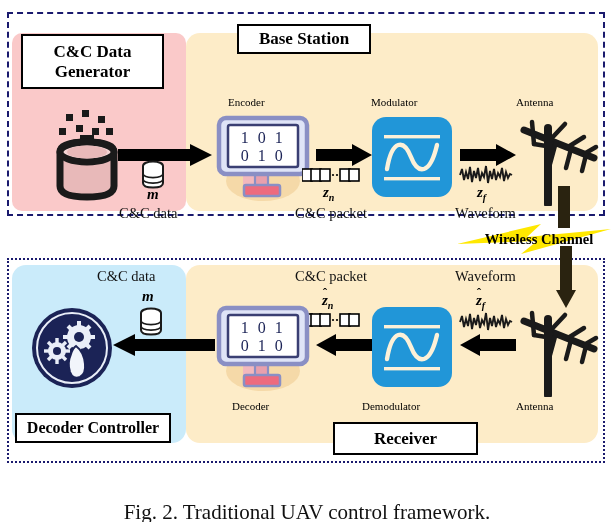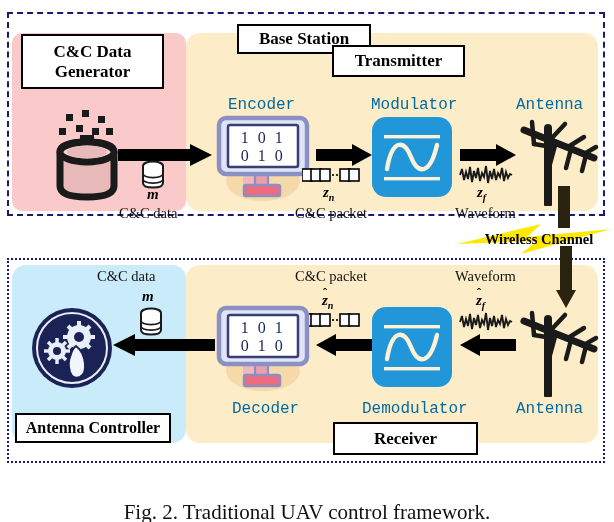--- a/index.html
+++ b/index.html
@@ -66,24 +66,23 @@
   }
   #base-station-title { left: 237px; top: 0px;  width: 134px; height: 30px; font-size: 17px; margin-top: 24px; }
   #transmitter-title  { left: 332px; top: 45px; width: 133px; height: 32px; font-size: 17px; }
   #generator-title    { left: 21px;  top: 34px; width: 143px; height: 55px; font-size: 17px; }
   #flight-title       { left: 15px;  top: 413px;width: 156px; height: 30px; font-size: 16px; }
   #receiver-title     { left: 333px; top: 422px;width: 145px; height: 33px; font-size: 17px; }
   #uav-title          { left: 248px; top: 457px;width: 128px; height: 32px; font-size: 17px; }
 
   
   .complabel {
-    font-size: 16px;
-    color: #0369a1;
+    font-size: 11px;
+    color: #000000;
     white-space: nowrap;
-    font-family: Liberation Mono, monospace;
   }
   .sublabel {
     font-size: 14.5px;
     color: #111111;
     white-space: nowrap;
   }
   .mathvar {
     font-family: "Liberation Serif", serif;
     font-style: italic;
     font-weight: bold;
@@ -392,30 +391,29 @@
         <line x1="22" y1="50" x2="18" y2="54"></line>
       </g>
       <circle cx="27" cy="45" r="4" fill="#1b2356"></circle>
 
       <path d="M46 40 q8 6 9 18 q1 10 -5 13 q-7 3 -10 -5 q-3 -9 1 -18 q2 -6 5 -8 Z" fill="#f2f5fb" stroke="#1b2356" stroke-width="2"></path>
     </svg>
   </div>
 
   <div class="abs titlebox" id="base-station-title">Base Station</div>
 
-  <div class="abs titlebox" id="transmitter-title">Transmitter</div>
 
   <div class="abs titlebox" id="generator-title">
     <div>
       <div>C&amp;C Data</div>
       <div>Generator</div>
     </div>
   </div>
 
-  <div class="abs titlebox" id="flight-title">Antenna Controller</div>
+  <div class="abs titlebox" id="flight-title">Decoder Controller</div>
 
   <div class="abs titlebox" id="receiver-title">Receiver</div>
 
 
   <div class="abs" style="left:0; top:500px; width:614px; text-align:center;
        font-size:21px; color:#111; white-space:nowrap; overflow:hidden;">Fig. 2. Traditional UAV control framework.</div>
 
 </div>
 
 </body></html>

